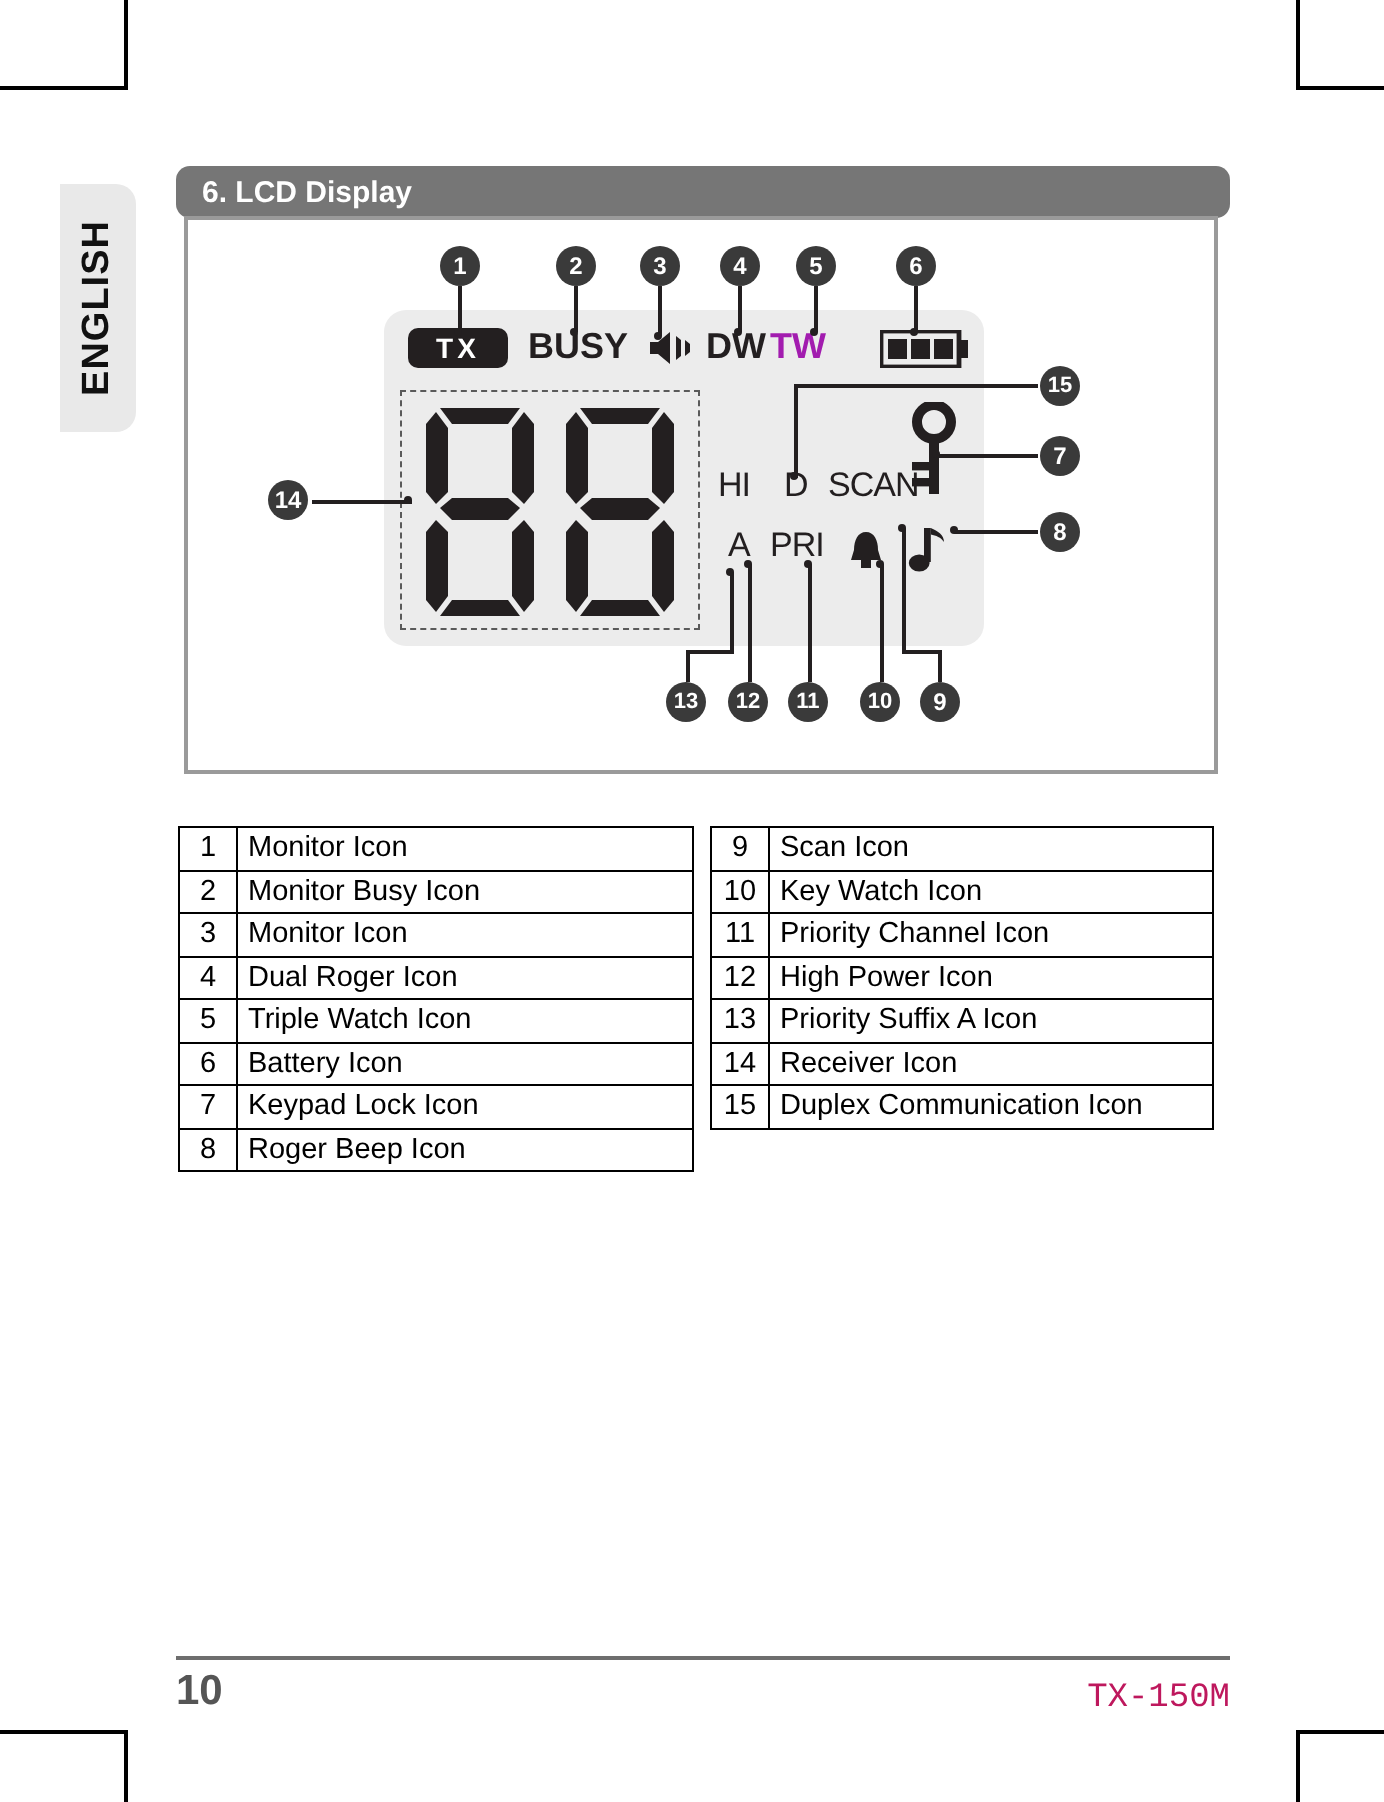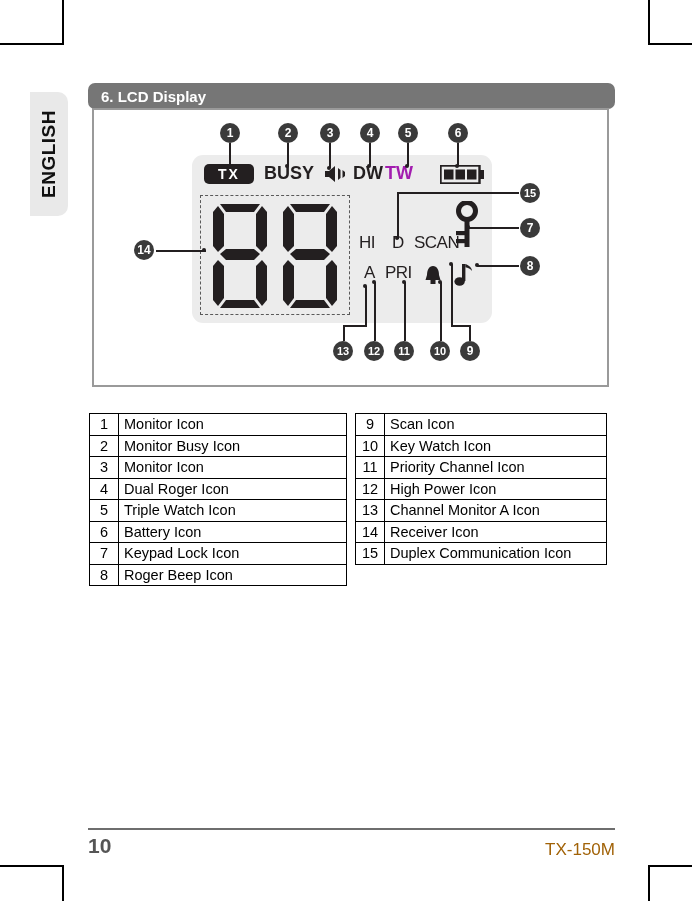--- a/index.html
+++ b/index.html
@@ -280,21 +280,22 @@
     font-weight: bold;
     color: #555555;
   }
   .footer-model {
     position: absolute;
     left: 415px;
     top: 840px;
     width: 200px;
     text-align: right;
     font-size: 17px;
-    color: #a16207;
+    color: #be185d;
+    font-family: Liberation Mono, monospace;
   }
 </style>
 </head>
 <body>
 
 <div class="crop crop-tl"></div>
 <div class="crop crop-tr"></div>
 <div class="crop crop-bl"></div>
 <div class="crop crop-br"></div>
 
@@ -515,21 +516,21 @@
     <tr>
         <td class="num">11</td>
         <td>Priority Channel Icon</td>
       </tr>
     <tr>
         <td class="num">12</td>
         <td>High Power Icon</td>
       </tr>
     <tr>
         <td class="num">13</td>
-        <td>Channel Monitor A Icon</td>
+        <td>Priority Suffix A Icon</td>
       </tr>
     <tr>
         <td class="num">14</td>
         <td>Receiver Icon</td>
       </tr>
     <tr>
         <td class="num">15</td>
         <td>Duplex Communication Icon</td>
       </tr>
   </tbody>

